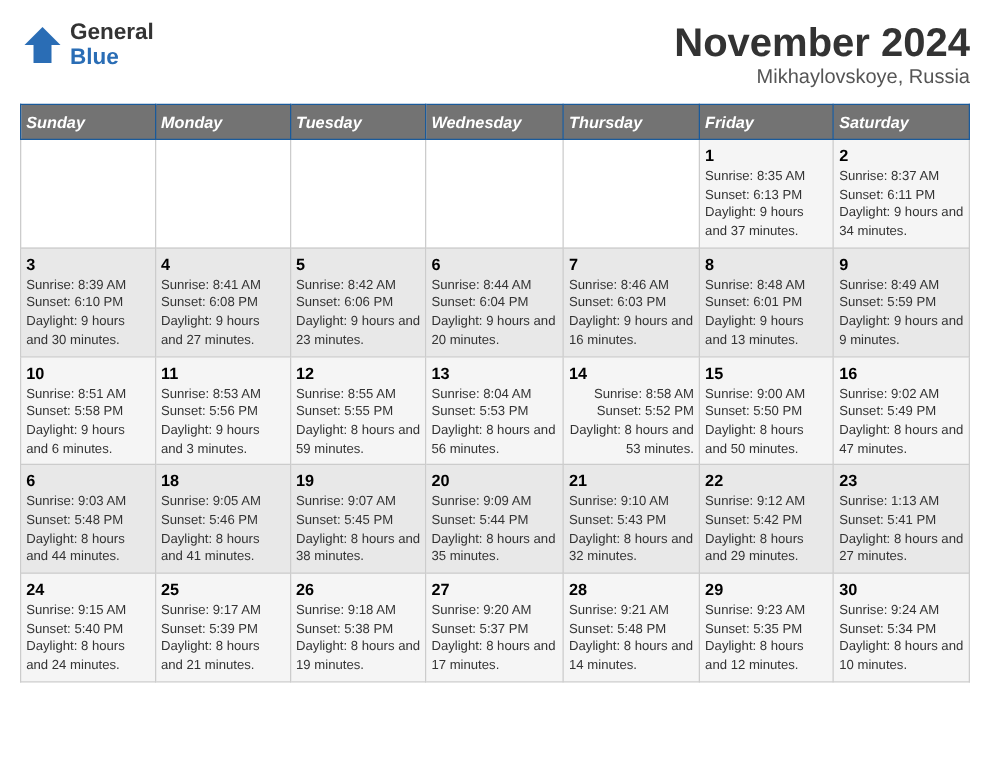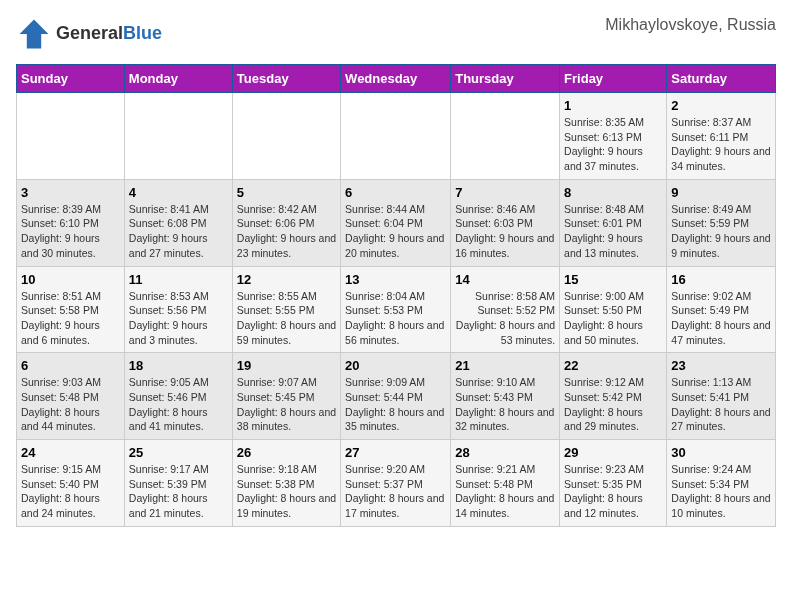--- a/index.html
+++ b/index.html
@@ -15,21 +15,21 @@
       justify-content: space-between;
       align-items: flex-start;
       margin-bottom: 12px;
     }
     .logo {
       display: flex;
       align-items: center;
     }
     .logo-text {
       display: flex;
-      flex-direction: row;
+      flex-direction: column;
       line-height: 1.1;
     }
     .logo-general {
       font-size: 18px;
       font-weight: bold;
       color: #333;
     }
     .logo-blue {
       font-size: 18px;
       font-weight: bold;
@@ -50,22 +50,23 @@
     }
     .location {
       font-size: 16px;
       color: #555;
     }
     table {
       width: 100%;
       border-collapse: collapse;
     }
     thead tr {
-      background-color: #a21caf;
+      background-color: #737373;
       color: white;
+      font-style: italic;
     }
     thead th {
       padding: 6px 4px;
       font-size: 13px;
       font-weight: bold;
       text-align: left;
       border: 1px solid #1a5a9a;
     }
     tbody tr {
       vertical-align: top;
@@ -104,20 +105,21 @@
   <div class="logo">
     <svg class="logo-icon" viewBox="0 0 40 40" xmlns="http://www.w3.org/2000/svg">
       <polygon points="20,4 36,20 28,20 28,36 12,36 12,20 4,20" fill="#2a6db5"></polygon>
     </svg>
     <div class="logo-text">
       <span class="logo-general">General</span>
       <span class="logo-blue">Blue</span>
     </div>
   </div>
   <div class="title-block">
+    <div class="month-title">November 2024</div>
     <div class="location">Mikhaylovskoye, Russia</div>
   </div>
 </div>
 
 <table>
   <thead>
     <tr>
     <th>Sunday</th>
         <th>Monday</th>
         <th>Tuesday</th>

